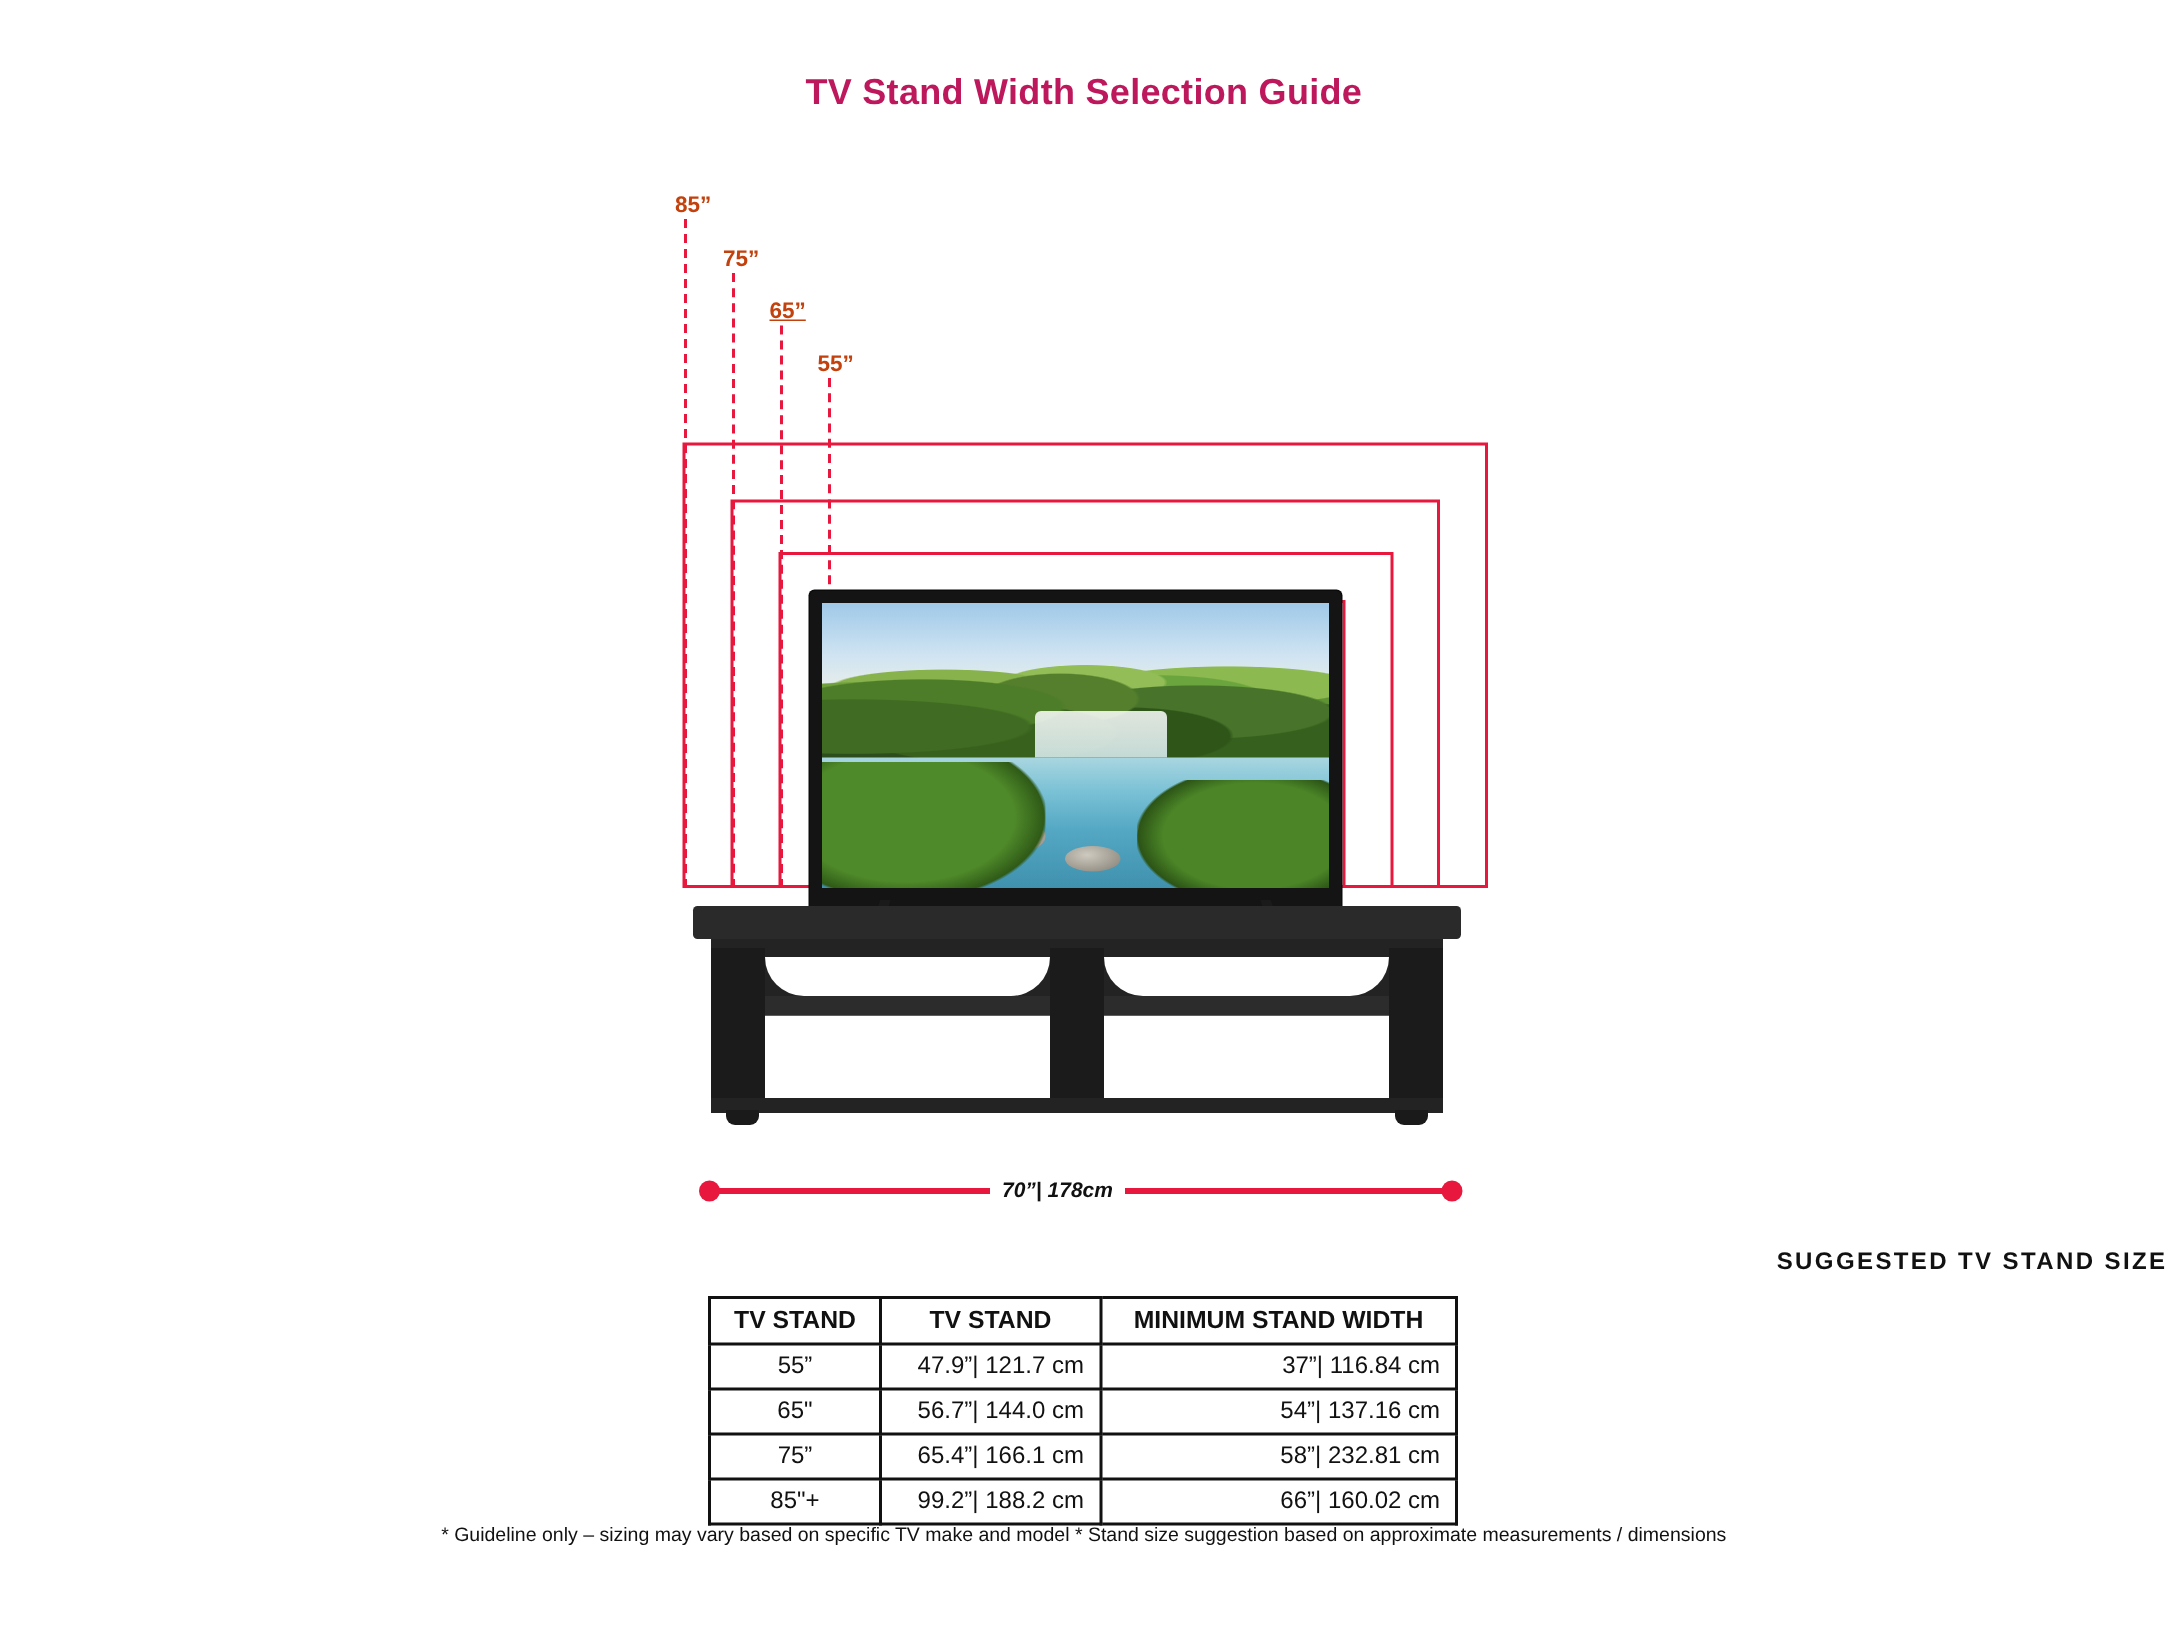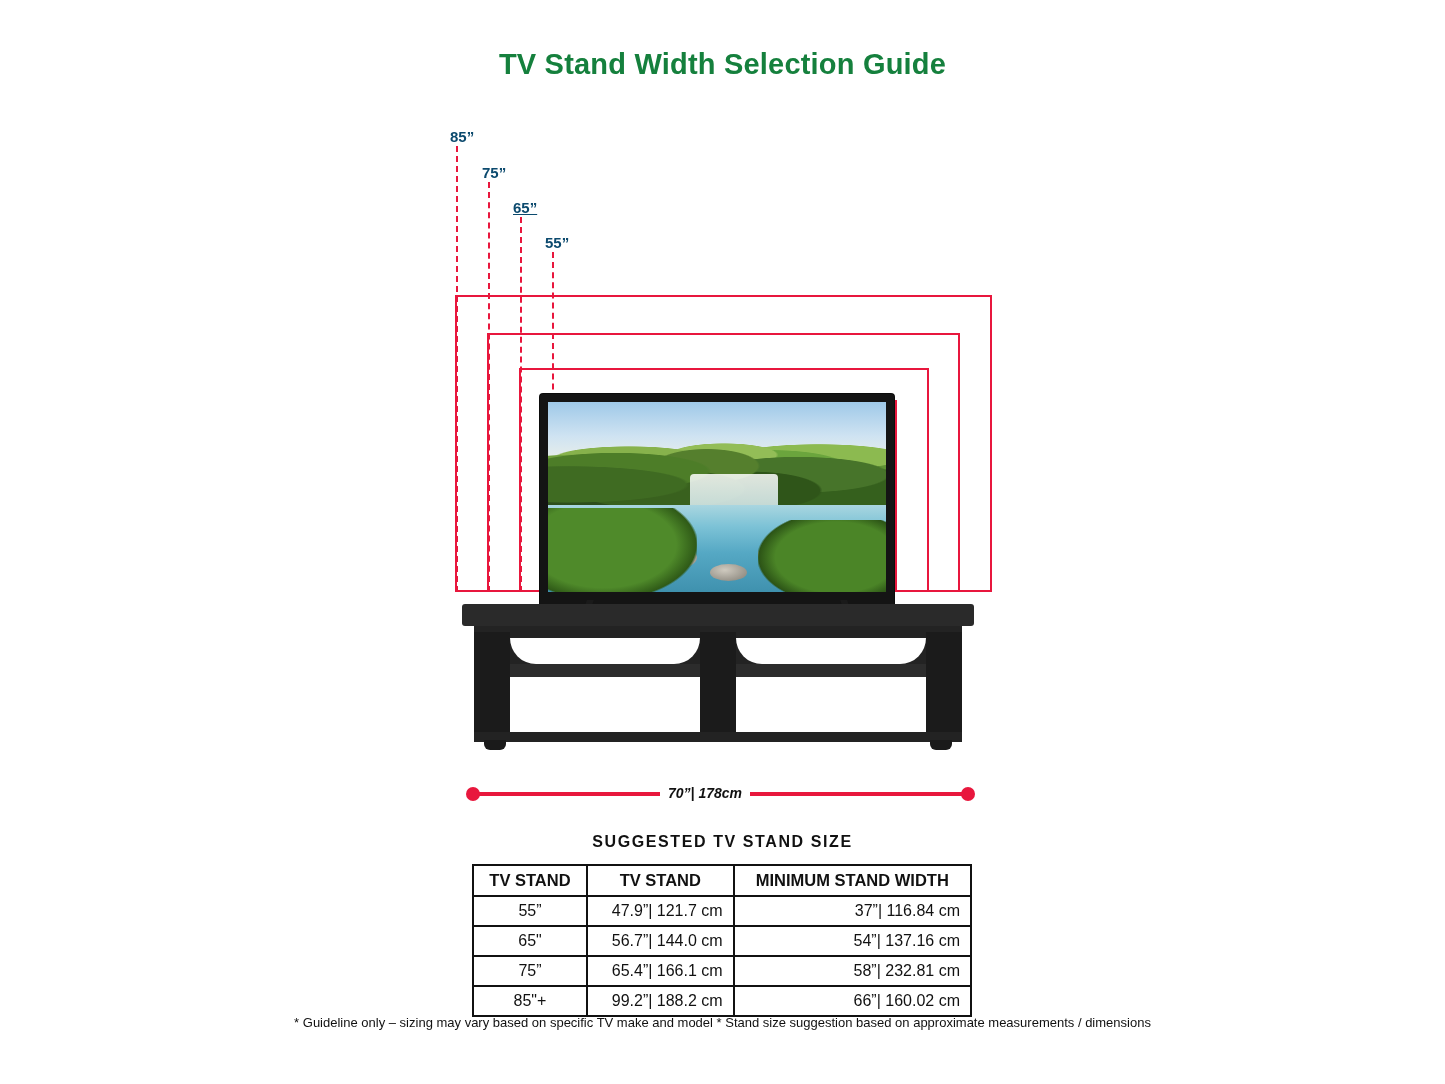--- a/index.html
+++ b/index.html
@@ -6,29 +6,29 @@
   body{
     width:1445px;height:1084px;
     background:#ffffff;
     font-family:"Liberation Sans", sans-serif;
     position:relative;
     overflow:hidden;
     color:#111111;
   }
   .title{
     position:absolute;top:48px;left:0;width:1445px;text-align:center;
-    font-size:29px;font-weight:bold;letter-spacing:.2px;color:#15803d;
+    font-size:24px;font-weight:bold;letter-spacing:.2px;color:#be185d;
   }
 
   
   .box{position:absolute;border:2px solid #e8173d;box-sizing:border-box;}
 
   
   .leader{position:absolute;width:0;border-left:2px dashed #e8173d;}
-  .sizelabel{position:absolute;font-size:15px;font-weight:bold;color:#0c4a6e;}
+  .sizelabel{position:absolute;font-size:15px;font-weight:bold;color:#c2410c;}
 
   
   .tv-frame{
     position:absolute;background:#141414;border-radius:3px;
     box-shadow:0 0 0 1px #0b0b0b;
   }
   .tv-screen{position:absolute;overflow:hidden;background:#2d4e1c;}
   
   .sky{position:absolute;left:0;top:0;width:100%;height:30%;
     background:linear-gradient(to bottom,#9fc9e8 0%,#cfe3f2 60%,#e7eeea 100%);}
@@ -76,21 +76,21 @@
   .c-shelf{position:absolute;background:#2c2c2c;}
   .c-open{position:absolute;background:#ffffff;}
   .c-foot{position:absolute;background:#1a1a1a;border-radius:0 0 6px 6px;}
 
   
   .dimbar{position:absolute;height:4px;background:#e8173d;}
   .dot{position:absolute;width:14px;height:14px;border-radius:50%;background:#e8173d;}
   .dimtext{position:absolute;font-size:14px;font-weight:bold;background:#fff;padding:0 8px;color:#111;}
 
   
-  .subhead{position:absolute;width:1445px;text-align:center;font-size:16px;font-weight:bold;
+  .subhead{position:absolute;width:1445px;text-align:right;font-size:16px;font-weight:bold;
     letter-spacing:1.6px;color:#111;}
   table{position:absolute;border-collapse:collapse;font-size:16px;}
   th,td{border:2px solid #111;padding:5px 10px;text-align:center;white-space:nowrap;}
   th{font-weight:bold;font-size:16.5px;}
   td.size{font-size:16px;}
   td.w{text-align:right;}
   .footnote{position:absolute;width:1445px;text-align:center;font-size:13px;color:#111;}
 </style>
 </head>
 <body>

